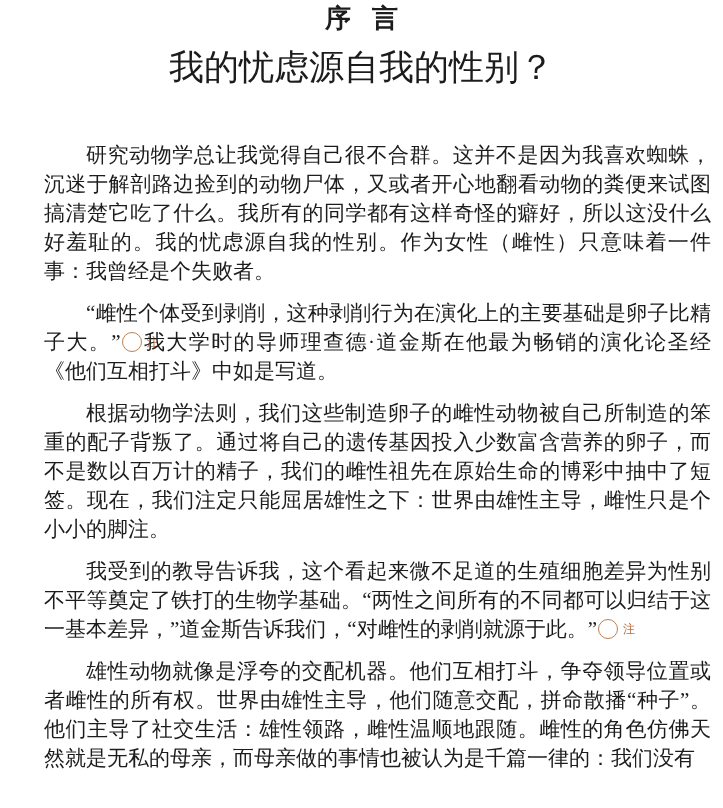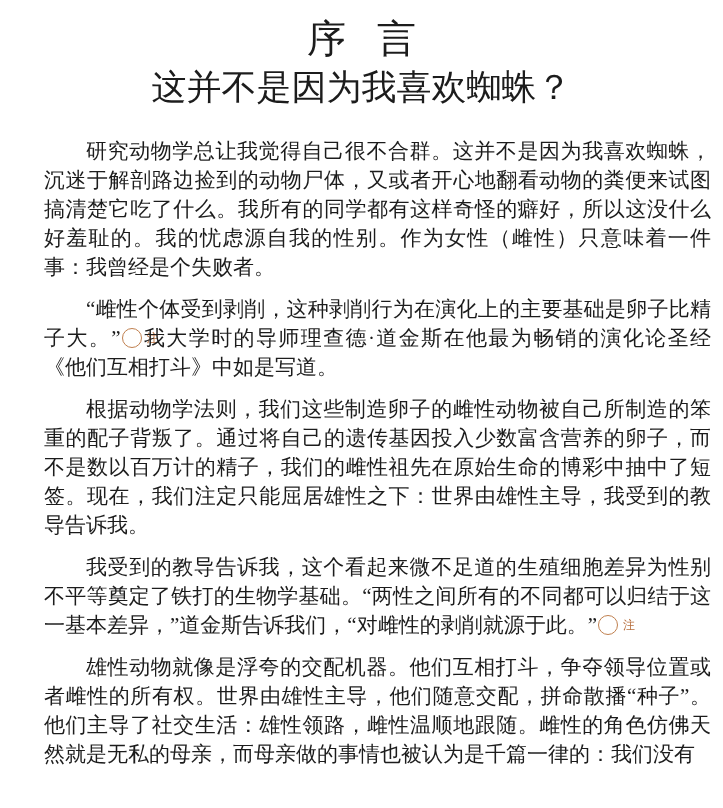--- a/index.html
+++ b/index.html
@@ -11,39 +11,39 @@
     font-family: "Liberation Serif", "DejaVu Serif", serif;
     color: #1c1c1c;
     overflow: hidden;
   }
   .page {
     width: 723px;
     height: 808px;
     position: relative;
   }
   .section-label {
-    margin-top: 24px;
-    font-size: 39px;
+    margin-top: 4px;
+    font-size: 26px;
     line-height: 29px;
-    font-weight: 400;
+    font-weight: 700;
     text-align: center;
     letter-spacing: 0.8em;
     text-indent: 0.8em; 
     color: #1c1c1c;
   }
   .page-title {
     margin-top: 14px;
     font-size: 35px;
     line-height: 42px;
     font-weight: 400;
     text-align: center;
     color: #1c1c1c;
   }
   .body-text {
-    margin-top: 28px;
+    margin-top: 52px;
     margin-left: 44px;
     width: 667px;
     font-size: 21px;
     line-height: 29px;
     text-align: justify;
     text-justify: inter-ideograph;
   }
   .body-text p {
     text-indent: 2em;
     margin: 0 0 13px 0;
@@ -66,31 +66,31 @@
     background: #ffffff;
   }
 </style>
 </head>
 <body>
 
 <div class="page">
 
   <h2 class="section-label">序言</h2>
 
-  <h1 class="page-title">这并不是因为我喜欢蜘蛛？</h1>
+  <h1 class="page-title">我的忧虑源自我的性别？</h1>
 
   <div class="body-text">
 
     <p>研究动物学总让我觉得自己很不合群。这并不是因为我喜欢蜘蛛，沉迷于解剖路边捡到的动物尸体，又或者开心地翻看动物的粪便来试图搞清楚它吃了什么。我所有的同学都有这样奇怪的癖好，所以这没什么好羞耻的。我的忧虑源自我的性别。作为女性（雌性）只意味着一件事：我曾经是个失败者。</p>
 
     <p><span>“雌性个体受到剥削，这种剥削行为在演化上的主要基础是卵子比精子大。”</span><span class="note-icon">
           <span>注</span>
         </span><span>我大学时的导师理查德·道金斯在他最为畅销的演化论圣经《他们互相打斗》中如是写道。</span></p>
 
-    <p>根据动物学法则，我们这些制造卵子的雌性动物被自己所制造的笨重的配子背叛了。通过将自己的遗传基因投入少数富含营养的卵子，而不是数以百万计的精子，我们的雌性祖先在原始生命的博彩中抽中了短签。现在，我们注定只能屈居雄性之下：世界由雄性主导，我受到的教导告诉我。</p>
+    <p>根据动物学法则，我们这些制造卵子的雌性动物被自己所制造的笨重的配子背叛了。通过将自己的遗传基因投入少数富含营养的卵子，而不是数以百万计的精子，我们的雌性祖先在原始生命的博彩中抽中了短签。现在，我们注定只能屈居雄性之下：世界由雄性主导，雌性只是个小小的脚注。</p>
 
     <p><span>我受到的教导告诉我，这个看起来微不足道的生殖细胞差异为性别不平等奠定了铁打的生物学基础。“两性之间所有的不同都可以归结于这一基本差异，”道金斯告诉我们，“对雌性的剥削就源于此。”</span><span class="note-icon">
           <span>注</span>
         </span></p>
 
     <p>雄性动物就像是浮夸的交配机器。他们互相打斗，争夺领导位置或者雌性的所有权。世界由雄性主导，他们随意交配，拼命散播“种子”。他们主导了社交生活：雄性领路，雌性温顺地跟随。雌性的角色仿佛天然就是无私的母亲，而母亲做的事情也被认为是千篇一律的：我们没有</p>
 
   </div>
 </div>
 

